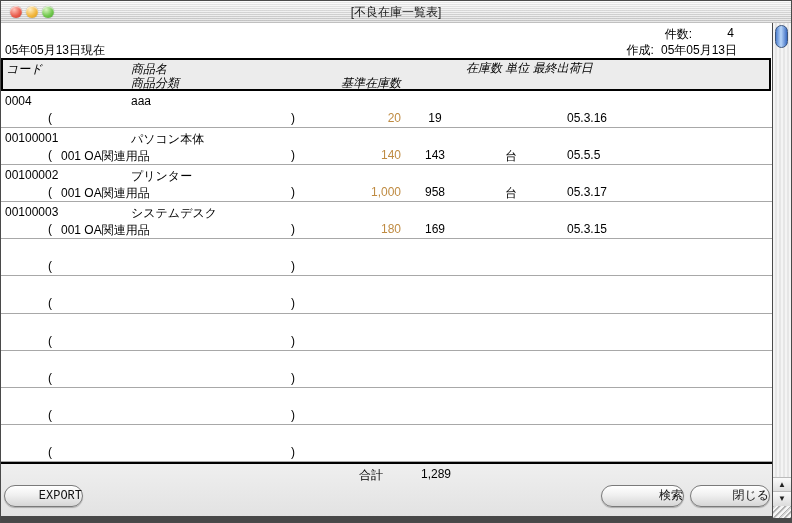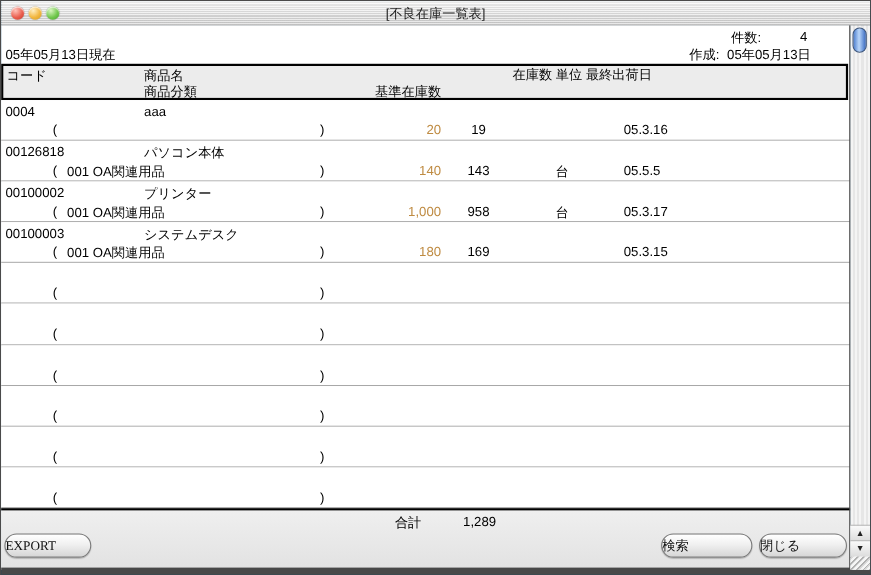--- a/index.html
+++ b/index.html
@@ -27,21 +27,21 @@
   .report-title{position:absolute;left:0;top:3px;width:740px;text-align:center;font-size:13px;}
   .count{position:absolute;right:39px;top:3px;display:flex;}
   .count .val{min-width:42px;text-align:right;}
   .asof{position:absolute;left:4px;top:19px;}
   .created{position:absolute;right:36px;top:19px;display:flex;gap:7px;}
   
   .col-header{
     position:absolute;top:35px;left:0;width:770px;height:33px;box-sizing:border-box;
     border:2px solid #000;background:#ececec;
   }
-  .col-header span{position:absolute;white-space:pre;}
+  .col-header span{position:absolute;white-space:pre;font-style:italic;}
   .h-code{left:3px;top:1px;}
   .h-name{left:128px;top:1px;}
   .h-cat{left:128px;top:15px;}
   .h-std{left:326px;top:15px;width:72px;text-align:right;}
   .h-sud{left:463px;top:0;text-align:right;}
   
   .rows{position:absolute;top:68px;left:0;width:772px;}
   .row{position:relative;height:37.1px;border-bottom:1px solid #a8a8a8;box-sizing:border-box;background:#fff;}
   .row span{position:absolute;white-space:pre;}
   .r-code{left:4px;top:3px;}
@@ -58,21 +58,21 @@
     position:absolute;top:439px;left:0;right:0;height:56px;box-sizing:border-box;
     border-top:2px solid #000;background:linear-gradient(#efefef,#e2e2e2);
   }
   .total-label{position:absolute;left:358px;top:3px;}
   .total-value{position:absolute;left:420px;top:3px;width:85px;text-align:left;}
   .btn{
     position:absolute;top:21px;height:22px;box-sizing:border-box;
     border:1px solid #7a7a7a;border-radius:11px;
     background:linear-gradient(#ffffff,#f0f0f0 45%,#d6d6d6);
     box-shadow:0 1px 1px rgba(0,0,0,.25);
-    font-family:Liberation Serif, serif;font-size:12px;color:#111;padding:0;line-height:20px;text-align:left;cursor:default;
+    font-family:Liberation Mono, monospace;font-size:12px;color:#111;padding:0;line-height:20px;text-align:right;cursor:default;
   }
   .btn-export{left:3px;width:79px;}
   .btn-print{left:344px;width:81px;}
   .btn-search{left:600px;width:83px;}
   .btn-close{left:689px;width:80px;}
   
   .scrollbar{
     position:absolute;top:22px;right:0;width:19px;height:495px;box-sizing:border-box;
     border-left:1px solid #4a4a4a;z-index:5;
     background:repeating-linear-gradient(90deg,#f4f4f4 0 2px,#e6e6e6 2px 4px);
@@ -136,21 +136,21 @@
         <span class="r-popen">(</span>
         <span class="r-cat"></span>
         <span class="r-pclose">)</span>
         <span class="r-std amount" style="color: rgb(191, 139, 66);">20</span>
         <span class="r-stk">19</span>
         <span class="r-unit"></span>
         <span class="r-ship">05.3.16</span>
       </div>
 
       <div class="row">
-        <span class="r-code">00126818</span>
+        <span class="r-code">00100001</span>
         <span class="r-name">パソコン本体</span>
         <span class="r-popen">(</span>
         <span class="r-cat">001 OA関連用品</span>
         <span class="r-pclose">)</span>
         <span class="r-std amount" style="color: rgb(191, 139, 66);">140</span>
         <span class="r-stk">143</span>
         <span class="r-unit">台</span>
         <span class="r-ship">05.5.5</span>
       </div>
 

